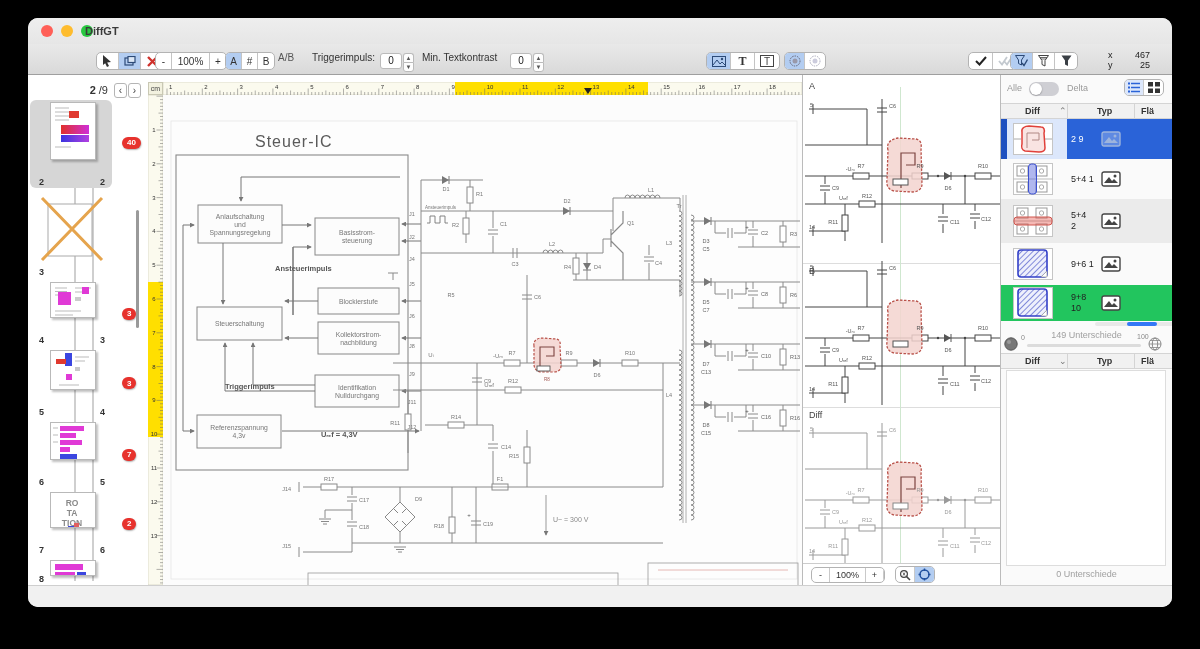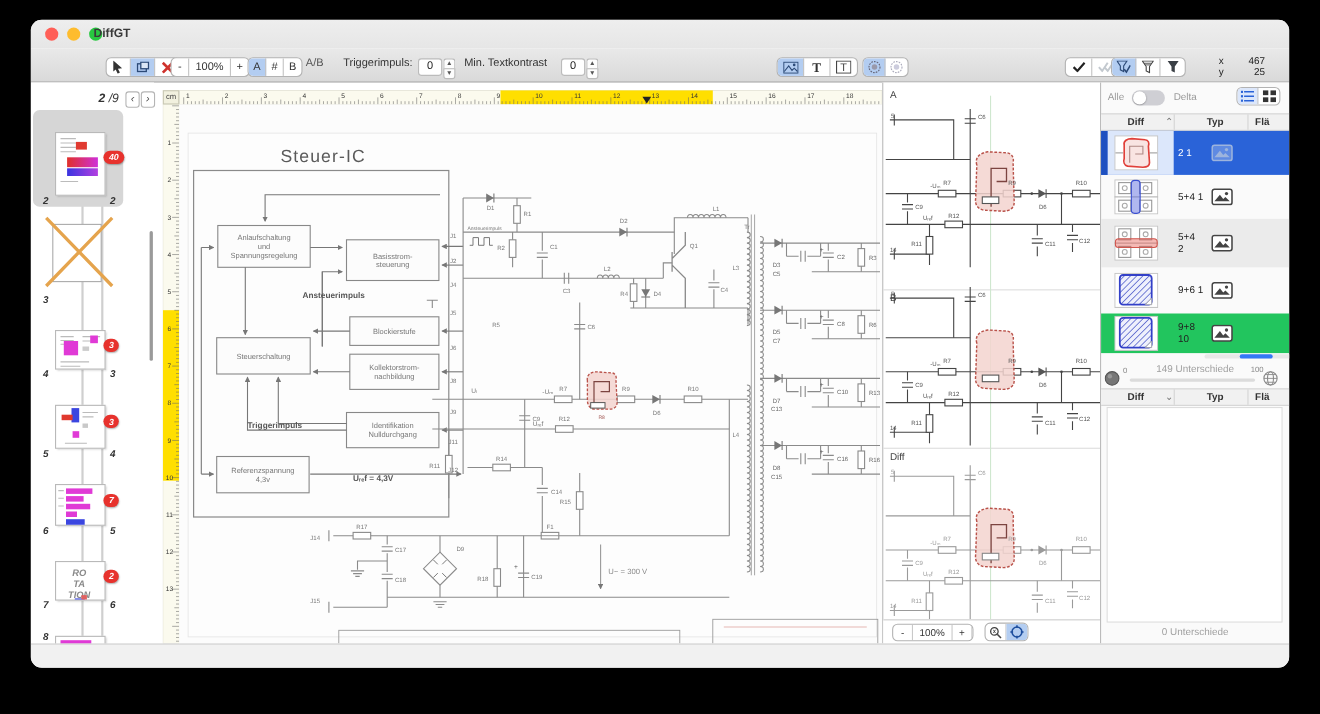--- a/index.html
+++ b/index.html
@@ -27,35 +27,35 @@
   .field { position:absolute; top:9px; height:16px; background:#fff; border:1px solid #bbb;
     border-radius:3px; font-size:10px; color:#222; text-align:center; line-height:14px; }
   .stepper { position:absolute; top:9px; width:11px; height:16px; display:flex; flex-direction:column; }
   .stepper span { flex:1; font-size:6px; line-height:8px; color:#555; background:#fdfdfd;
     border:1px solid #bbb; text-align:center; }
   .stepper span:first-child{ border-radius:3px 3px 0 0; border-bottom:none; }
   .stepper span:last-child{ border-radius:0 0 3px 3px; }
   #coords { position:absolute; right:22px; top:6px; font-size:9px; color:#222; }
   #coords div { display:flex; width:42px; justify-content:space-between; line-height:10px; }
   
-  #sidebar { position:absolute; left:0; top:57px; width:112px; height:510px; background:#fff;font-style:italic; }
+  #sidebar { position:absolute; left:0; top:57px; width:112px; height:510px; background:#fff; }
   #pagenav { position:absolute; left:30px; top:9px; width:50px; text-align:right;
     font-size:11px; color:#333; }
   #pagenav b { font-weight:bold; }
   .navbtn { position:absolute; top:8px; width:13px; height:15px; border:1px solid #b5b5b5;
     border-radius:3px; background:#fff; font-size:10px; color:#444; text-align:center; line-height:13px; }
   .wireline { position:absolute; top:28px; height:478px; width:1.5px; background:#cfcfcf; }
   .entry { position:absolute; left:0; width:100%; }
   .entry .selbg { position:absolute; left:2px; top:0; width:82px; height:100%;
     background:#d6d6d6; border-radius:6px; }
-  .card { position:absolute; left:22px; top:20px; width:46px; background:#fff;
+  .card { position:absolute; left:22px; top:2px; width:46px; background:#fff;
     border:1px solid #b9b9b9; box-shadow:1.5px 1.5px 2px rgba(0,0,0,.25); }
   .pnum { position:absolute; bottom:1px; font-size:9px; font-weight:bold; color:#333; }
   .badge { position:absolute; background:#e7322d; color:#fff; border-radius:8px;
-    font-size:8px; font-weight:bold; padding:1.5px 5px; box-shadow:0.5px 1px 1.5px rgba(0,0,0,.3); }
+    font-size:8px; font-weight:bold; padding:1.5px 5px; box-shadow:0.5px 1px 1.5px rgba(0,0,0,.3);margin-left:28px; }
   #side-scroll { position:absolute; left:108px; top:192px; width:3px; height:118px;
     background:#9a9a9a; border-radius:2px; }
   
   #ruler-corner { position:absolute; left:120px; top:64px; width:15px; height:13px;
     background:#f2f1df; border:1px solid #c9c8b4; font-size:7px; color:#444;
     text-align:center; line-height:11px; }
   #hruler { position:absolute; left:135px; top:64px; }
   #vruler { position:absolute; left:120px; top:77px; }
   
   #canvas { position:absolute; left:135px; top:77px; width:639px; height:490px; background:#fcfcfc; }
@@ -1161,21 +1161,21 @@
         <div class="drow sel" style="top: 44px; height: 40px;">
           <div style="position: absolute; left: 0px; top: 0px; width: 6px; height: 100%; background: rgb(30, 80, 192);"></div>
           <div style="position: absolute; left: 6px; top: 0px; width: 60px; height: 100%; background: rgb(220, 231, 251);"></div>
           <svg width="40" height="32" class="thumbbox" style="position: absolute; left: 12px; top: 4px;">
             <rect x="0.5" y="0.5" width="39" height="31" fill="#fff" stroke="#c5c5c5"></rect>
             <path d="M1,16 H8 M32,16 H39" stroke="#aaa" stroke-width="1" fill="none"></path>
             <path d="M9,9 C8,5 12,3 16,3 L28,4 C31,4 32,7 31,10 L32,25 C32,28 29,29 26,29 L12,28 C9,27 8,24 9,21 Z" fill="#f9e4e2" stroke="#e0403a" stroke-width="1.5"></path>
             <path d="M14,25 V10 H26 V17 H19" stroke="#b08884" stroke-width="1" fill="none"></path>
           </svg>
           <div class="lab">
-            <div>2 1</div>
+            <div>2 9</div>
           </div>
           <svg width="20" height="16" viewBox="0 0 20 16" style="position: absolute; left: 100px; top: 12px;">
             <rect x="1" y="1" width="18" height="14" rx="2" fill="rgba(255,255,255,0.25)" stroke="#9db4dd" stroke-width="1.4"></rect>
             <path d="M3,12 L8,6 L11,10 L13,8 L17,12 Z" fill="#9db4dd"></path>
             <circle cx="14" cy="5" r="1.5" fill="#9db4dd"></circle>
           </svg>
         </div>
         <div class="drow" style="top: 84px; height: 40px; background: rgba(0, 0, 0, 0);">
           <svg width="40" height="32" class="thumbbox" style="position: absolute; left: 12px; top: 4px;">
             <rect x="0.5" y="0.5" width="39" height="31" fill="#fff" stroke="#c5c5c5"></rect>

